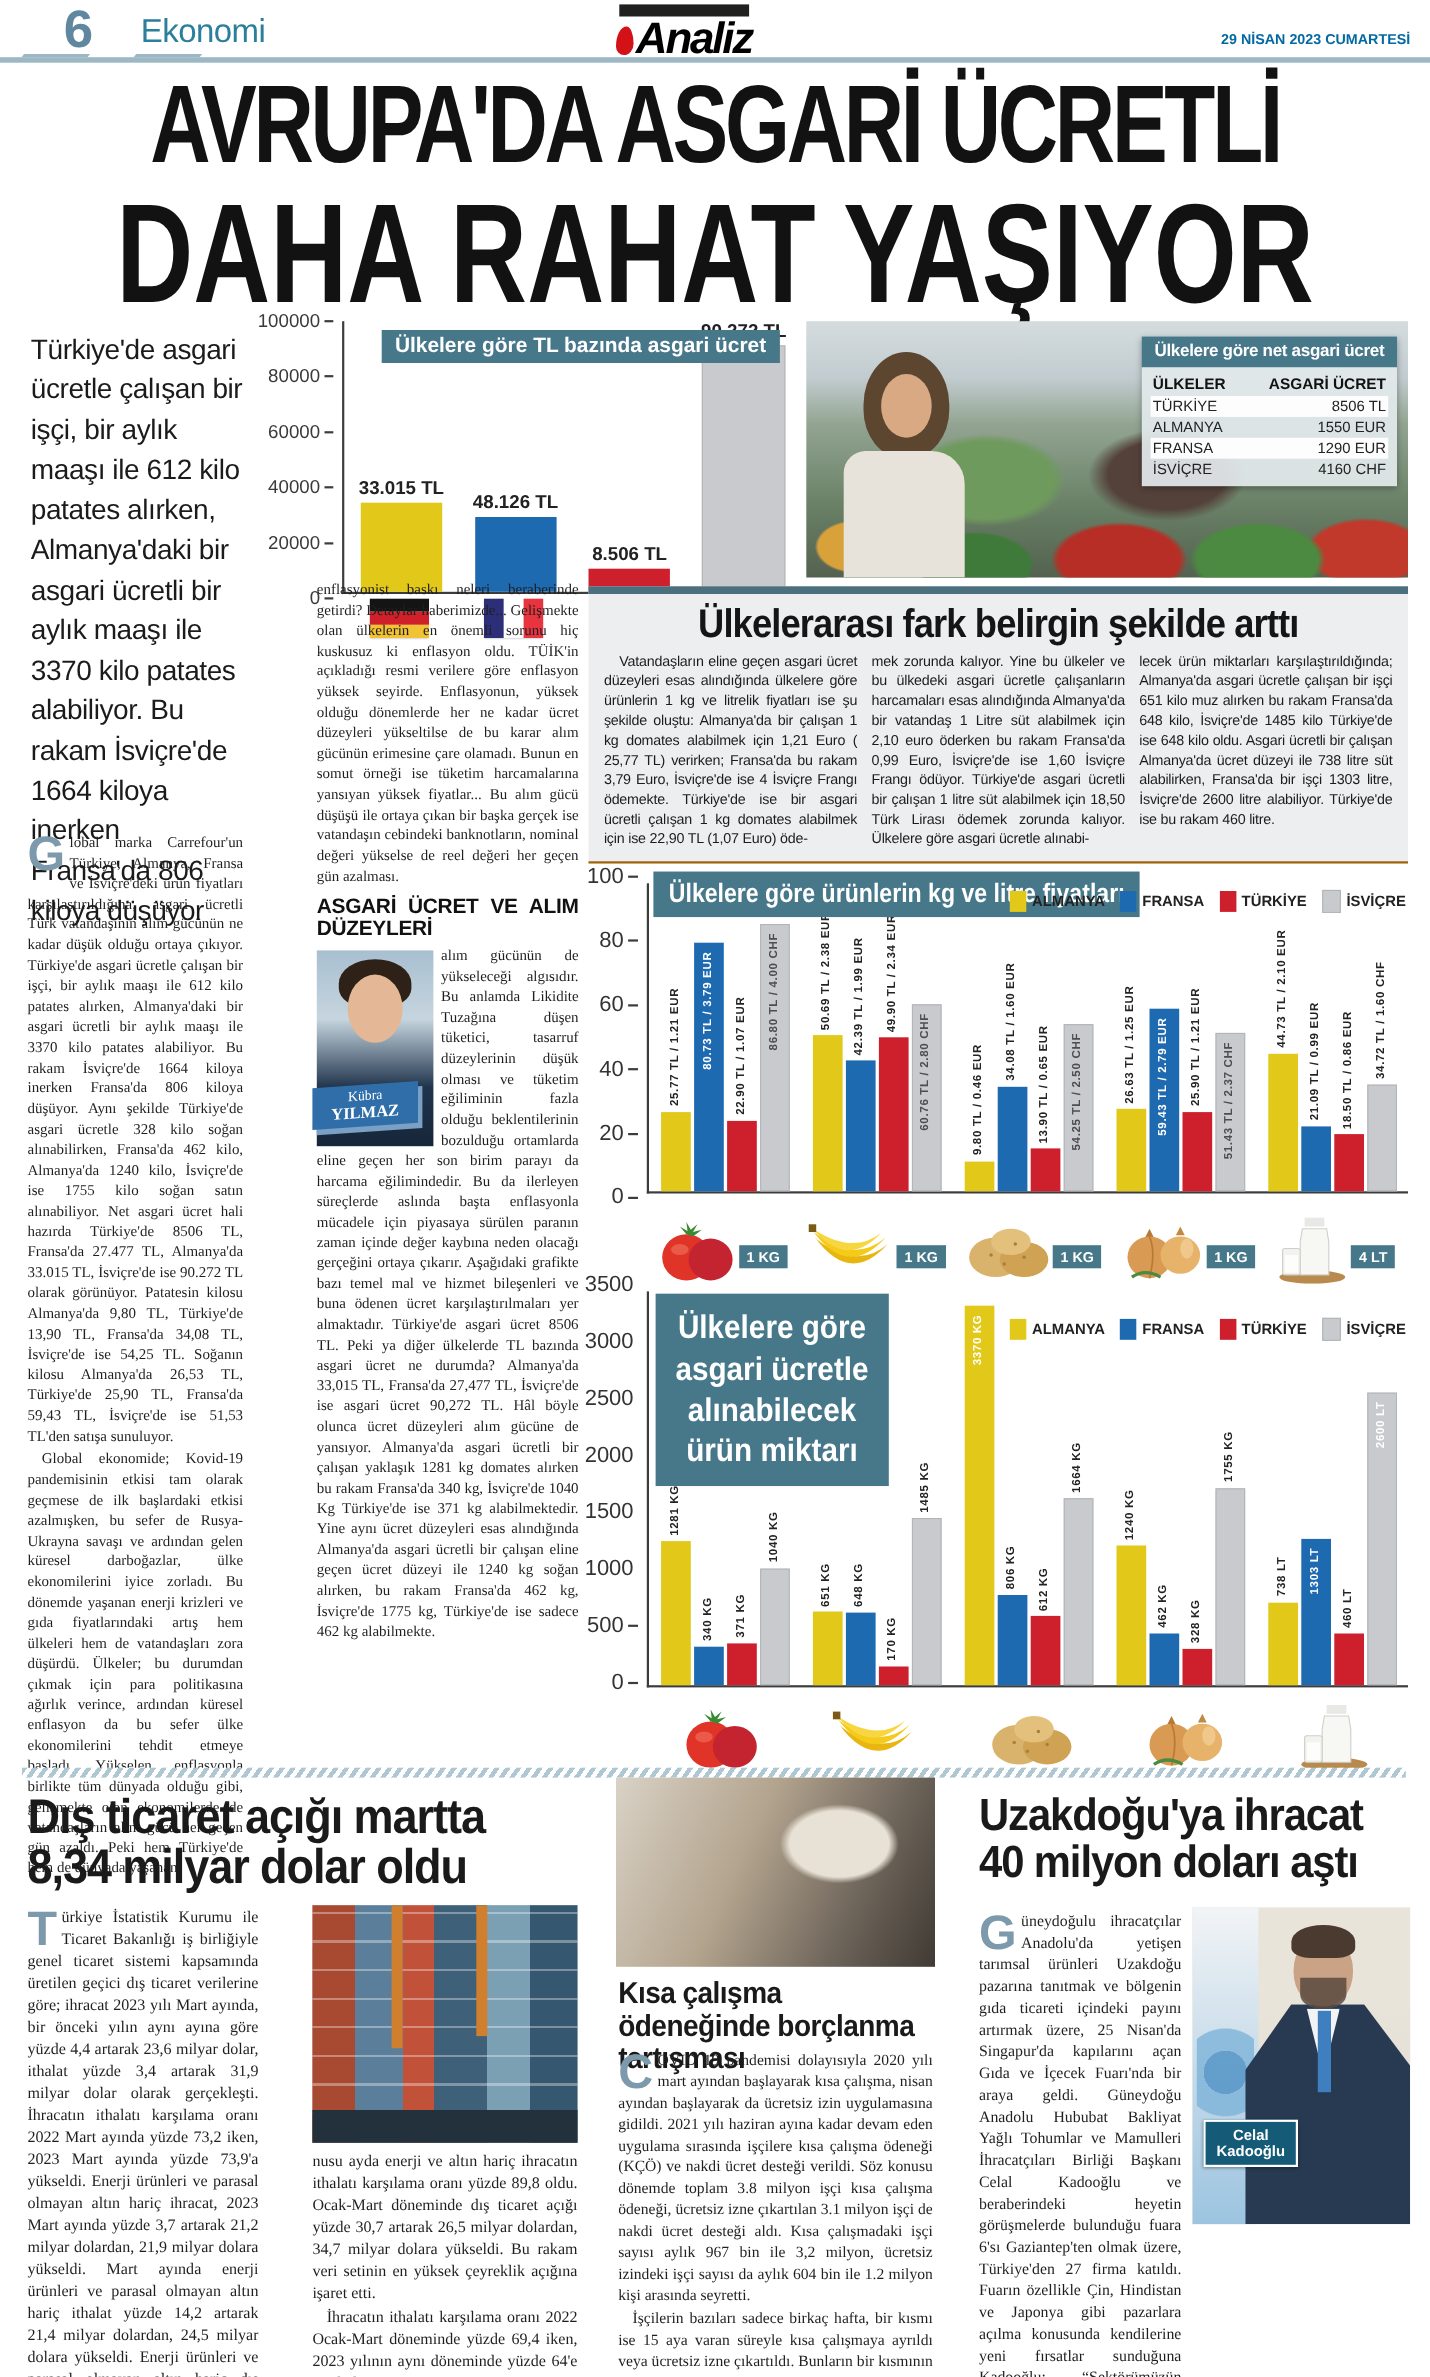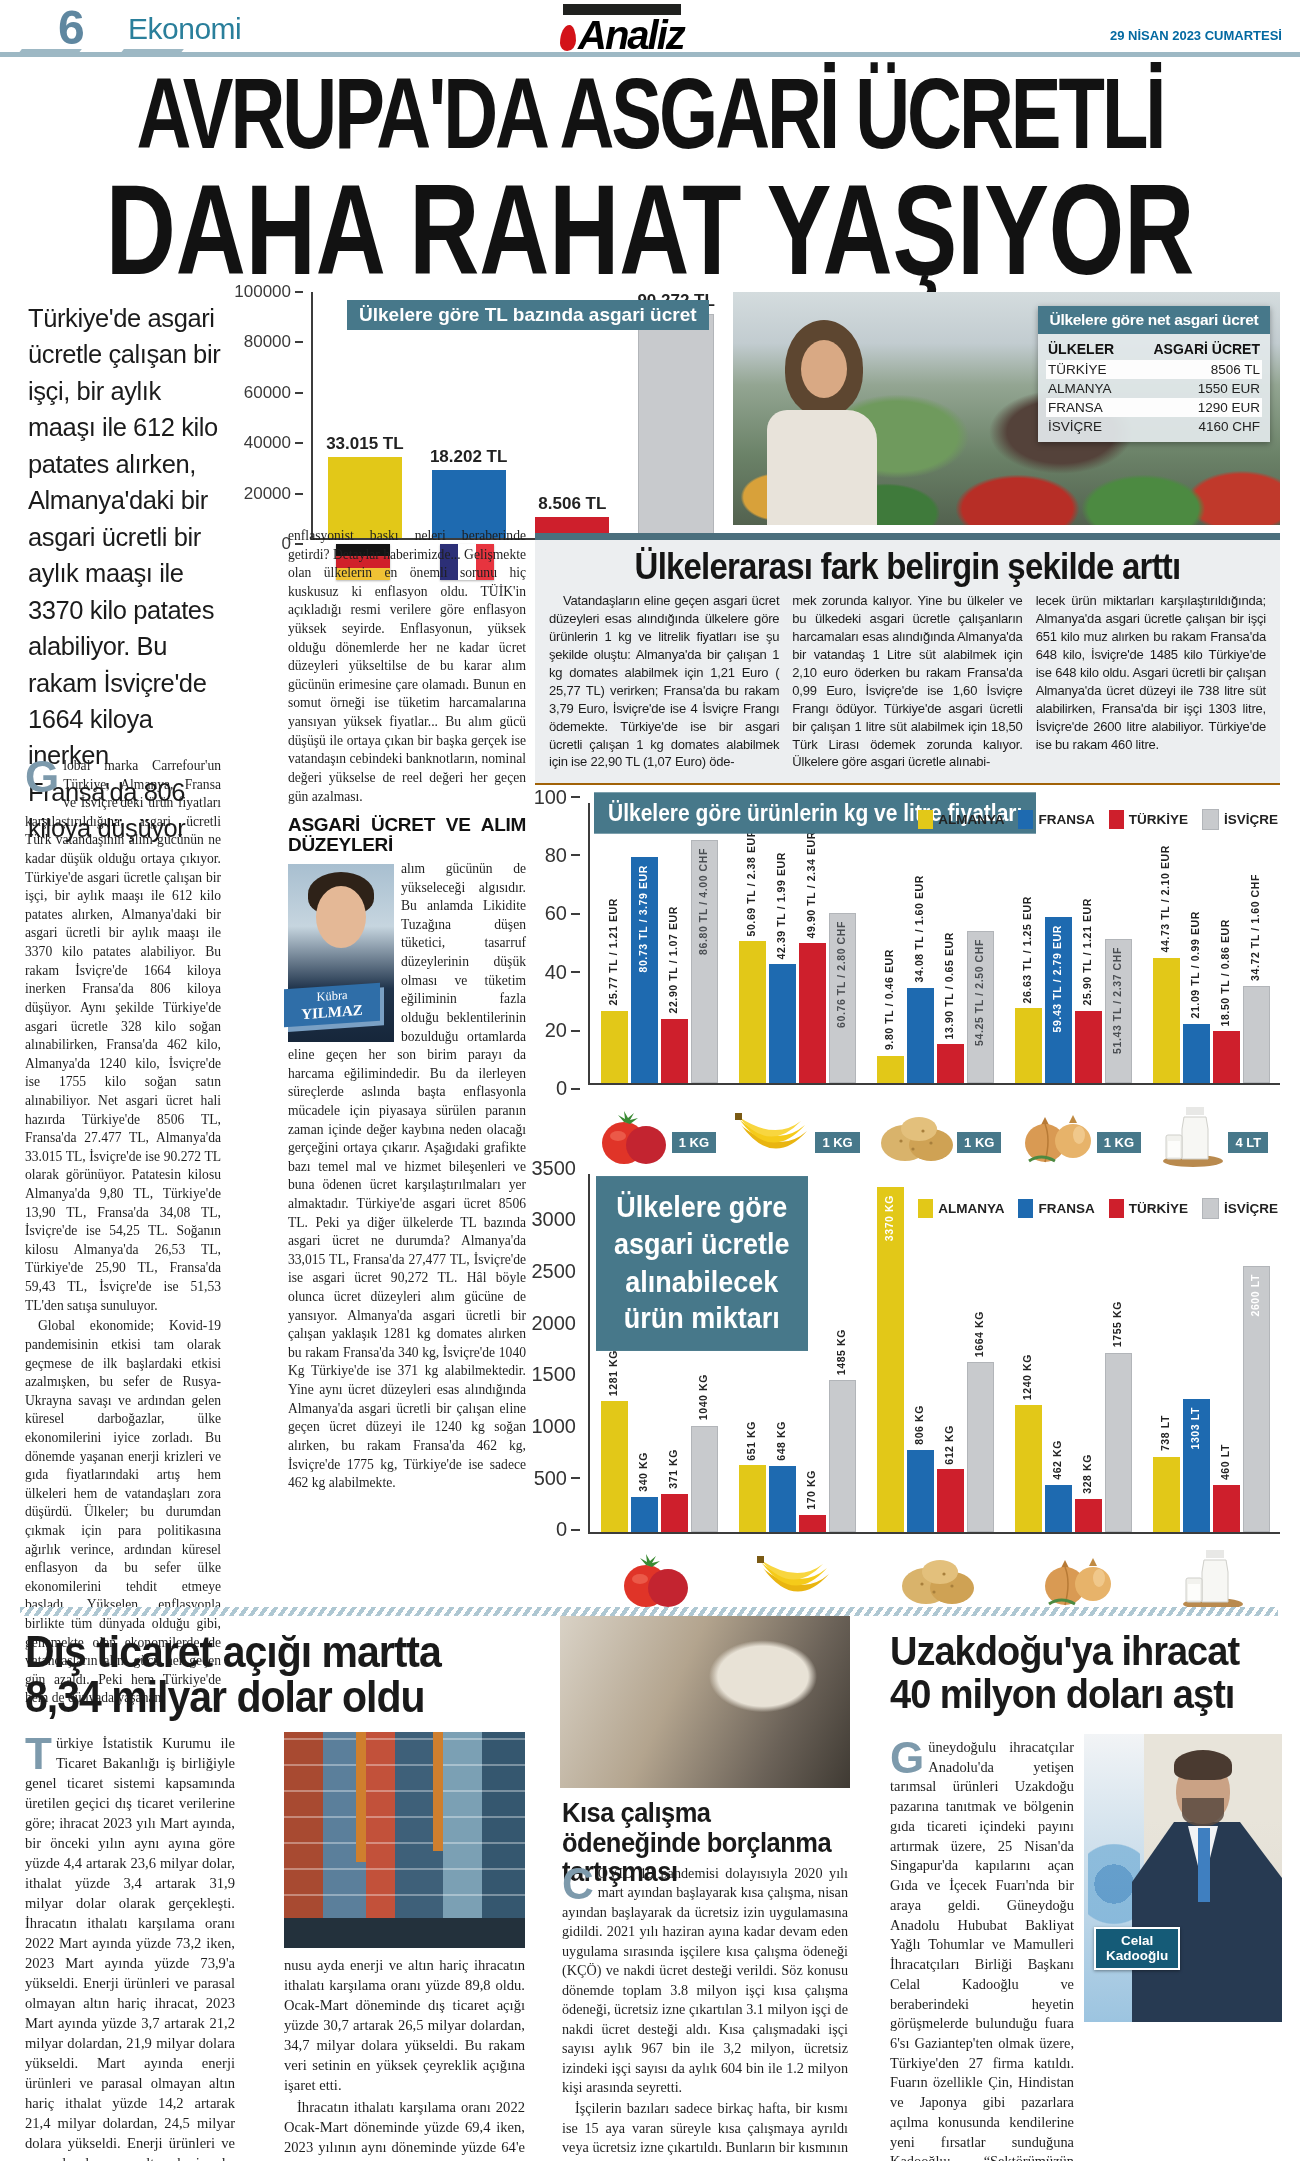--- a/index.html
+++ b/index.html
@@ -198,21 +198,21 @@
         <div class="ytick">
           <span>0</span>
         </div>
       </div>
     <div id="tc-plot">
         <div class="tc-col">
           <div class="tc-val">33.015 TL</div>
           <div class="tc-bar" style="height: 81px; background: rgb(226, 200, 24);"></div>
         </div>
         <div class="tc-col">
-          <div class="tc-val">18.202 TL</div>
+          <div class="tc-val">48.126 TL</div>
           <div class="tc-bar" style="height: 68px; background: rgb(30, 106, 176);"></div>
         </div>
         <div class="tc-col">
           <div class="tc-val">8.506 TL</div>
           <div class="tc-bar" style="height: 21px; background: rgb(206, 31, 44);"></div>
         </div>
         <div class="tc-col">
           <div class="tc-val">90.272 TL</div>
           <div class="tc-bar" style="height: 222px; background: rgb(200, 202, 205); border: 1px solid rgb(178, 181, 185);"></div>
         </div>

